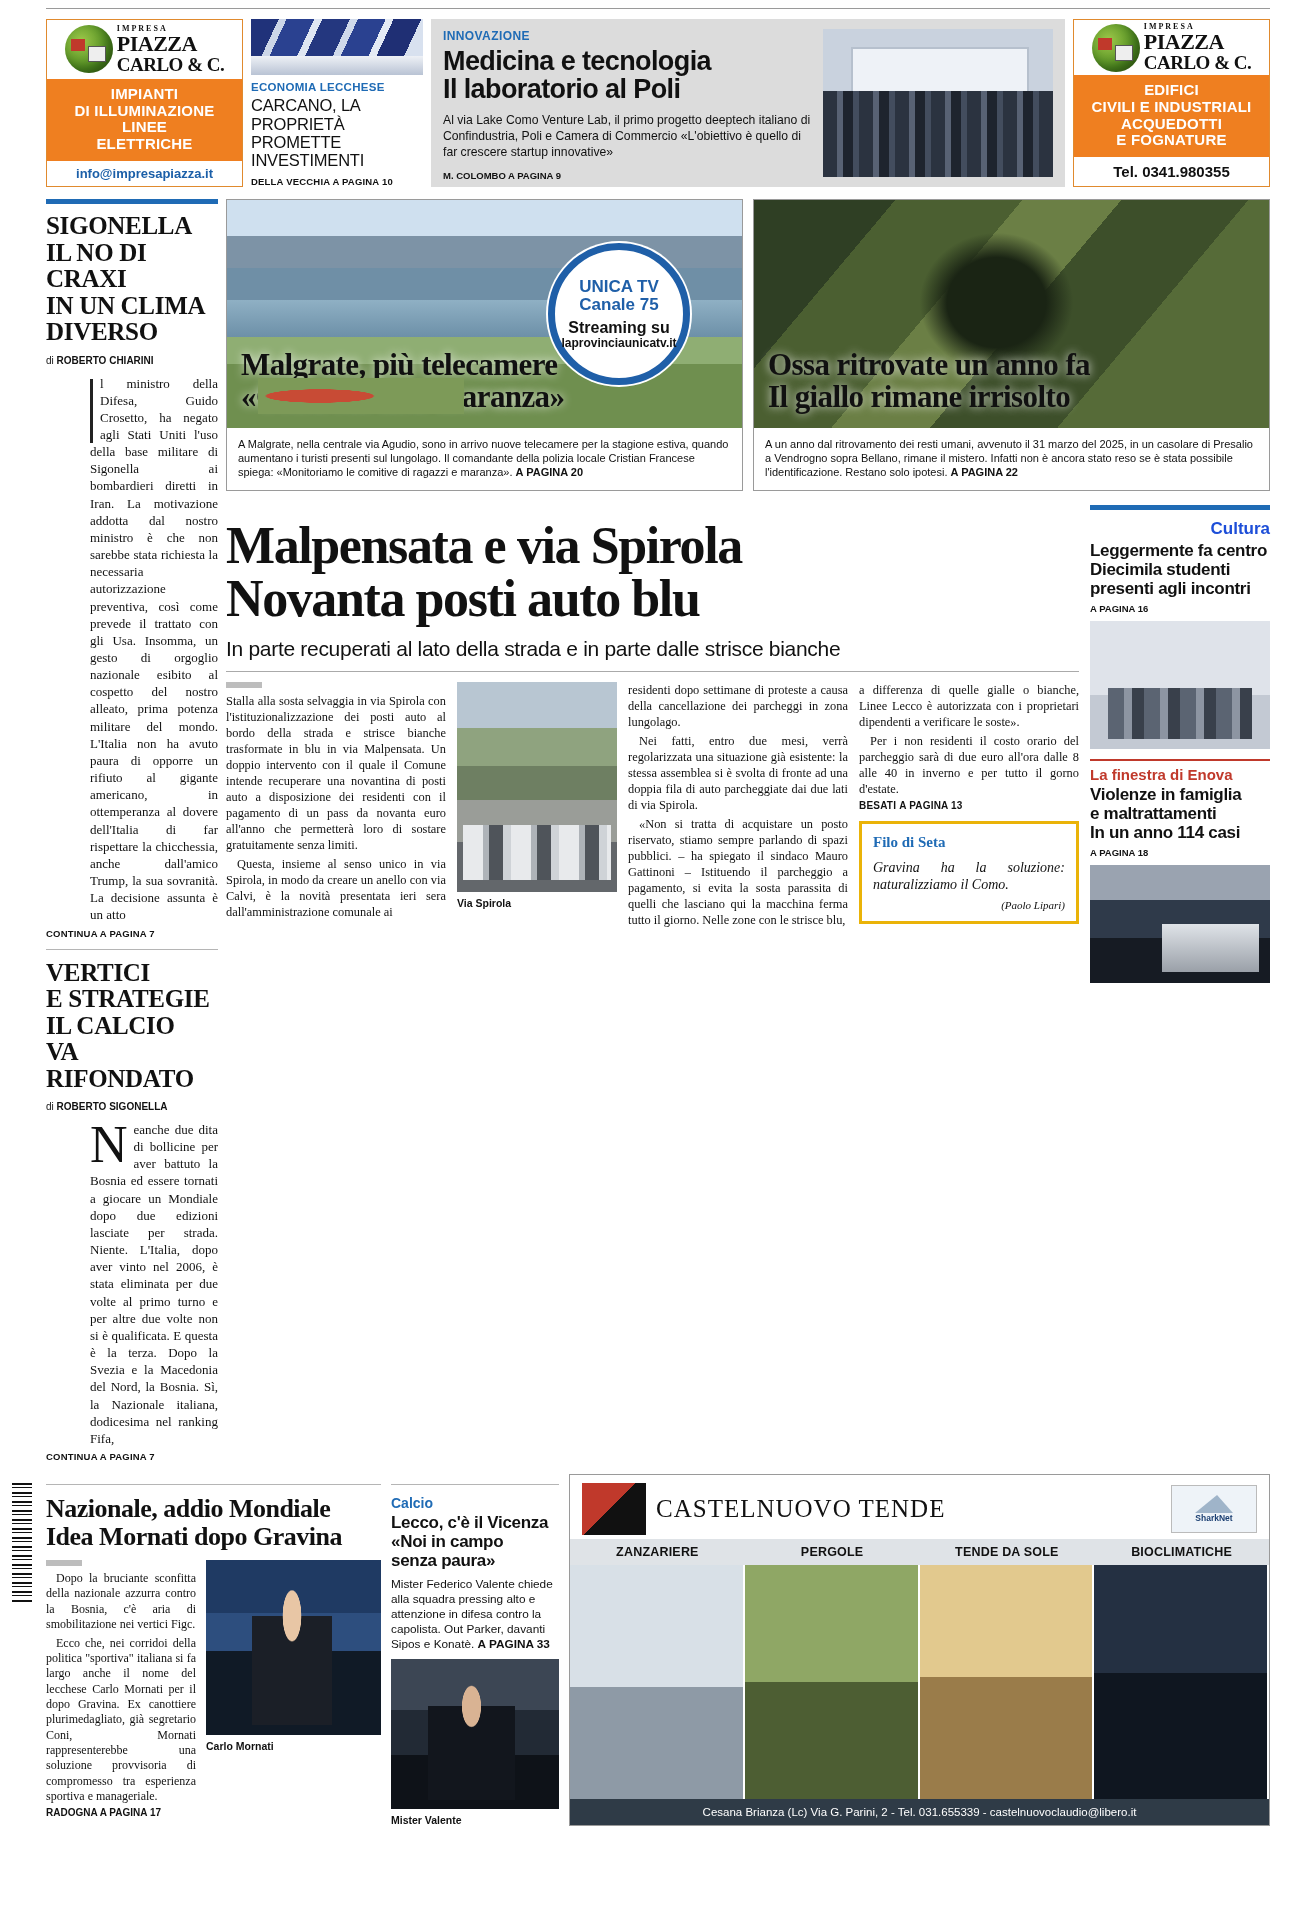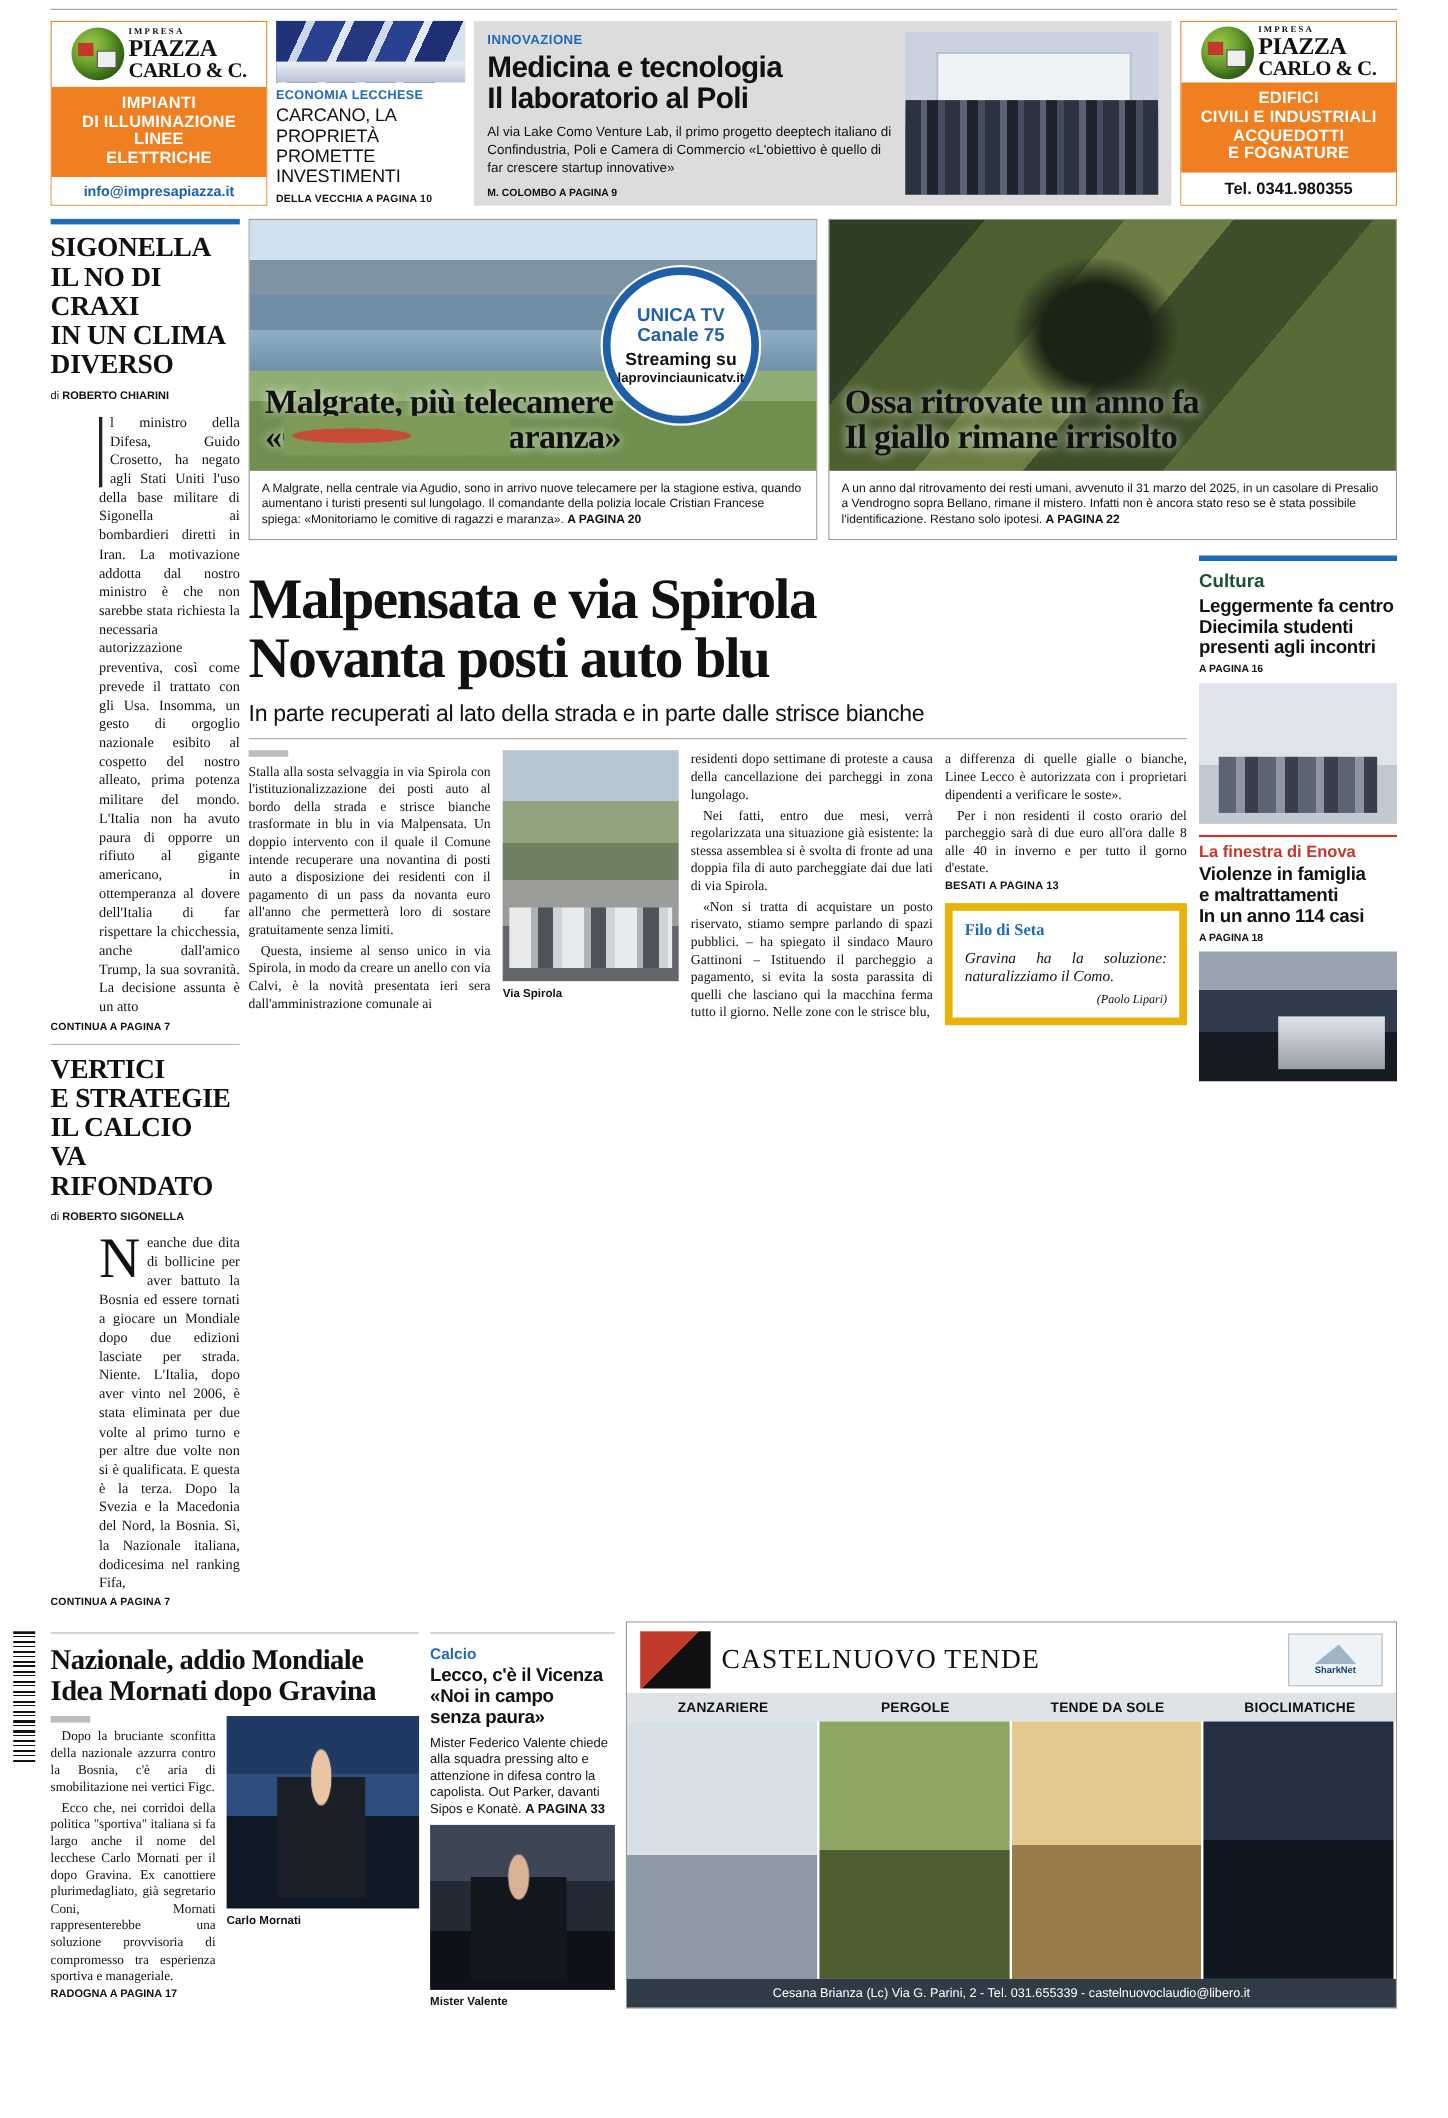--- a/index.html
+++ b/index.html
@@ -122,28 +122,28 @@
   .graybar{width:36px;height:6px;background:#bdbdbd;margin-bottom:5px;}
   .lc .credit{font-weight:700;font-size:10px;letter-spacing:.2px;font-family:"Liberation Sans",sans-serif;}
   .lead-photo{width:160px;}
   .lead-photo .ph{height:210px;background:
      linear-gradient(180deg,#b8c6d2 0 22%,#8fa37f 22% 40%,#6e7f62 40% 56%,#9a9d98 56% 76%,#63676b 76% 100%);
      position:relative;overflow:hidden;}
   .lead-photo .ph:after{content:"";position:absolute;left:4%;bottom:6%;width:92%;height:26%;
      background:repeating-linear-gradient(90deg,#e8eaec 0 20px,#aeb3b8 20px 26px,#4f545a 26px 40px,#cfd3d7 40px 48px);}
   .lead-photo .cap{font-size:10.5px;font-weight:700;margin-top:5px;}
 
-  .filo{border:7px solid #eab308;padding:9px 11px;margin-top:8px;}
+  .filo{border:3px solid #eab308;padding:9px 11px;margin-top:8px;}
   .filo .t{color:#1f6bb5;font-weight:700;font-size:15px;margin-bottom:6px;}
   .filo .q{font-family:"Liberation Serif",serif;font-style:italic;font-size:14px;line-height:1.22;}
   .filo .a{font-family:"Liberation Serif",serif;font-style:italic;font-size:11px;text-align:right;margin-top:5px;}
 
   
   .rail{width:180px;}
-  .rail .sect{color:#14532d;font-weight:700;font-size:17px;}
+  .rail .sect{color:#1d4ed8;font-weight:700;font-size:17px;text-align:right;}
   .rail h3{margin:3px 0 0;font-size:17px;line-height:1.1;font-weight:700;letter-spacing:-.3px;}
   .rail .pg{font-size:9.5px;font-weight:700;margin-top:5px;}
   .rail .ph1{height:128px;margin-top:7px;background:
      linear-gradient(180deg,#dfe3ea 0 58%,#c3c9d3 58% 100%);position:relative;overflow:hidden;}
   .rail .ph1:after{content:"";position:absolute;left:10%;bottom:8%;width:80%;height:40%;
      background:repeating-linear-gradient(90deg,#5b6472 0 16px,#8d95a2 16px 24px,#39404b 24px 36px);}
   .rail .ph2{height:118px;margin-top:7px;background:
      linear-gradient(180deg,#9aa3b0 0 30%,#2f3a4a 30% 62%,#161b23 62% 100%);position:relative;overflow:hidden;}
   .rail .ph2:after{content:"";position:absolute;right:6%;bottom:10%;width:54%;height:40%;
      background:linear-gradient(180deg,#dfe3e8,#9aa0a8);}

